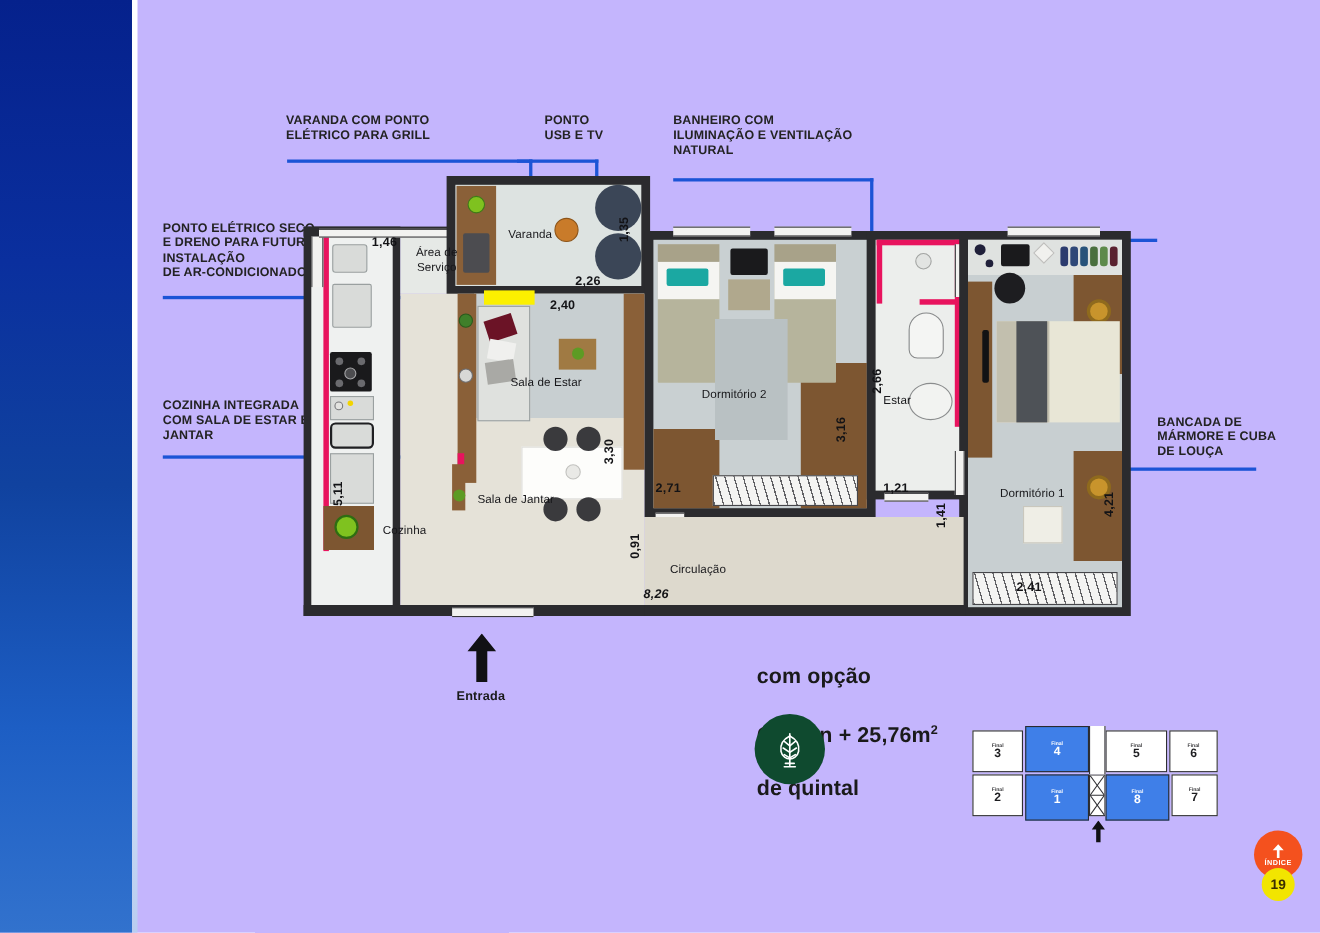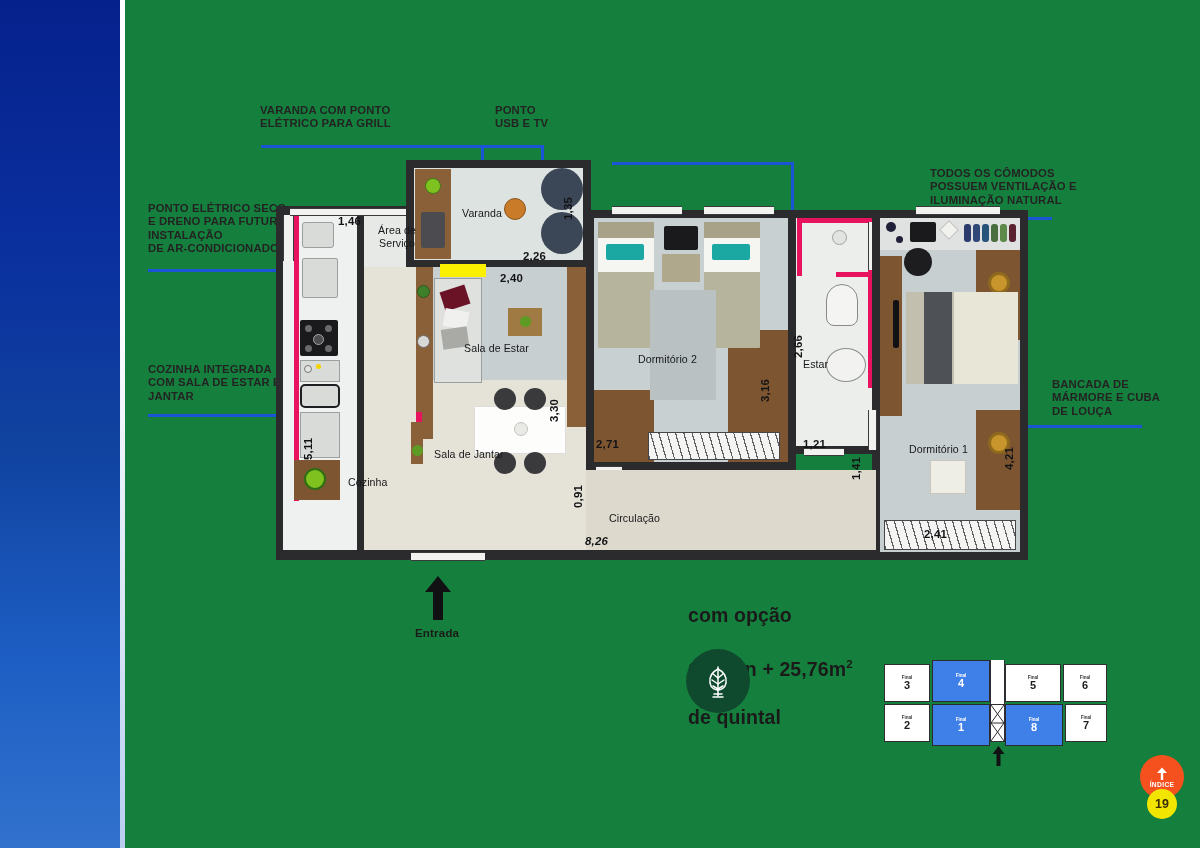--- a/index.html
+++ b/index.html
@@ -2,21 +2,21 @@
 <html><head>
 <meta charset="utf-8">
 <style>
   * { box-sizing: border-box; margin: 0; padding: 0; }
   html, body {
     width: 1200px; height: 848px;
     background: #ffffff;
     font-family: "Liberation Sans", sans-serif;
     overflow: hidden;
   }
-  .page { position: relative; width: 1200px; height: 848px; background: #15803d; }
+  .page { position: relative; width: 1200px; height: 848px; background: #c4b5fd; }
 
   
   .sidebar {
     position: absolute; left: 0; top: 0; width: 120px; height: 848px;
     background: linear-gradient(to bottom, #05218c 0%, #0a2f9e 28%, #10429f 52%, #1d5ec4 78%, #3272cd 100%);
   }
   .sidebar-edge {
     position: absolute; left: 120px; top: 0; width: 5px; height: 848px;
     background: linear-gradient(to bottom, #ffffff 0%, #ffffff 35%, #dbe6f7 70%, #b9cdf0 100%);
   }
@@ -136,23 +136,23 @@
 
 <div class="page">
 
   <div class="sidebar"></div>
   <div class="sidebar-edge"></div>
 
   <div class="callout" style="left:260px; top:104px;">VARANDA COM PONTO
 ELÉTRICO PARA GRILL</div>
   <div class="callout" style="left:495px; top:104px;">PONTO
 USB E TV</div>
-  <div class="callout" style="left:930px; top:167px;">TODOS OS CÔMODOS
-POSSUEM VENTILAÇÃO E
-ILUMINAÇÃO NATURAL</div>
+  <div class="callout" style="left:612px; top:104px;">BANHEIRO COM
+ILUMINAÇÃO E VENTILAÇÃO
+NATURAL</div>
   <div class="callout" style="left:148px; top:202px;">PONTO ELÉTRICO SECO
 E DRENO PARA FUTURA
 INSTALAÇÃO
 DE AR-CONDICIONADO</div>
   <div class="callout" style="left:148px; top:363px;">COZINHA INTEGRADA
 COM SALA DE ESTAR E
 JANTAR</div>
   <div class="callout" style="left:1052px; top:378px;">BANCADA DE
 MÁRMORE E CUBA
 DE LOUÇA</div>

